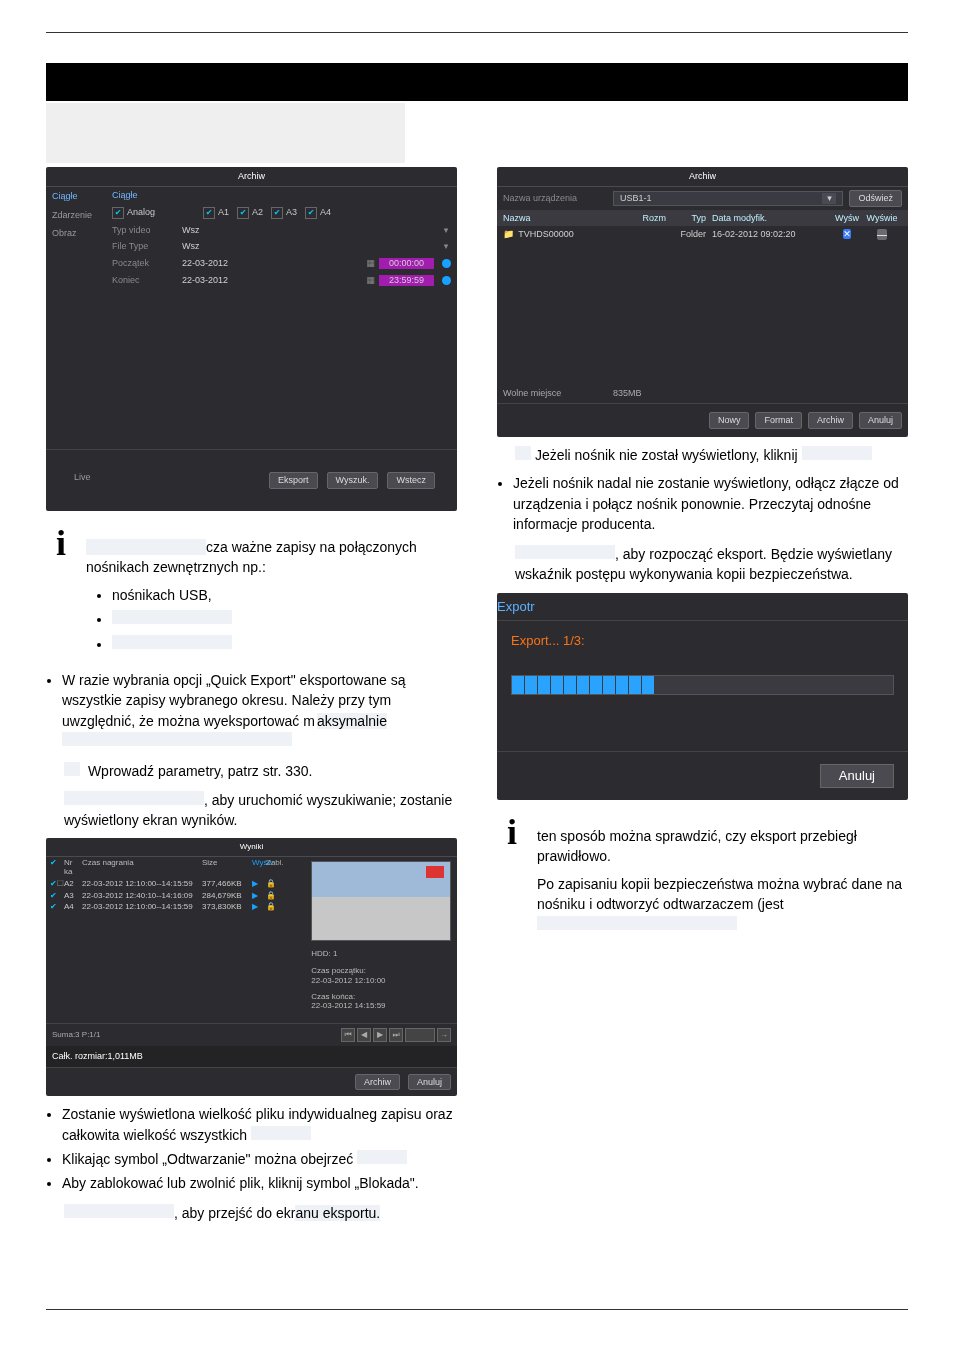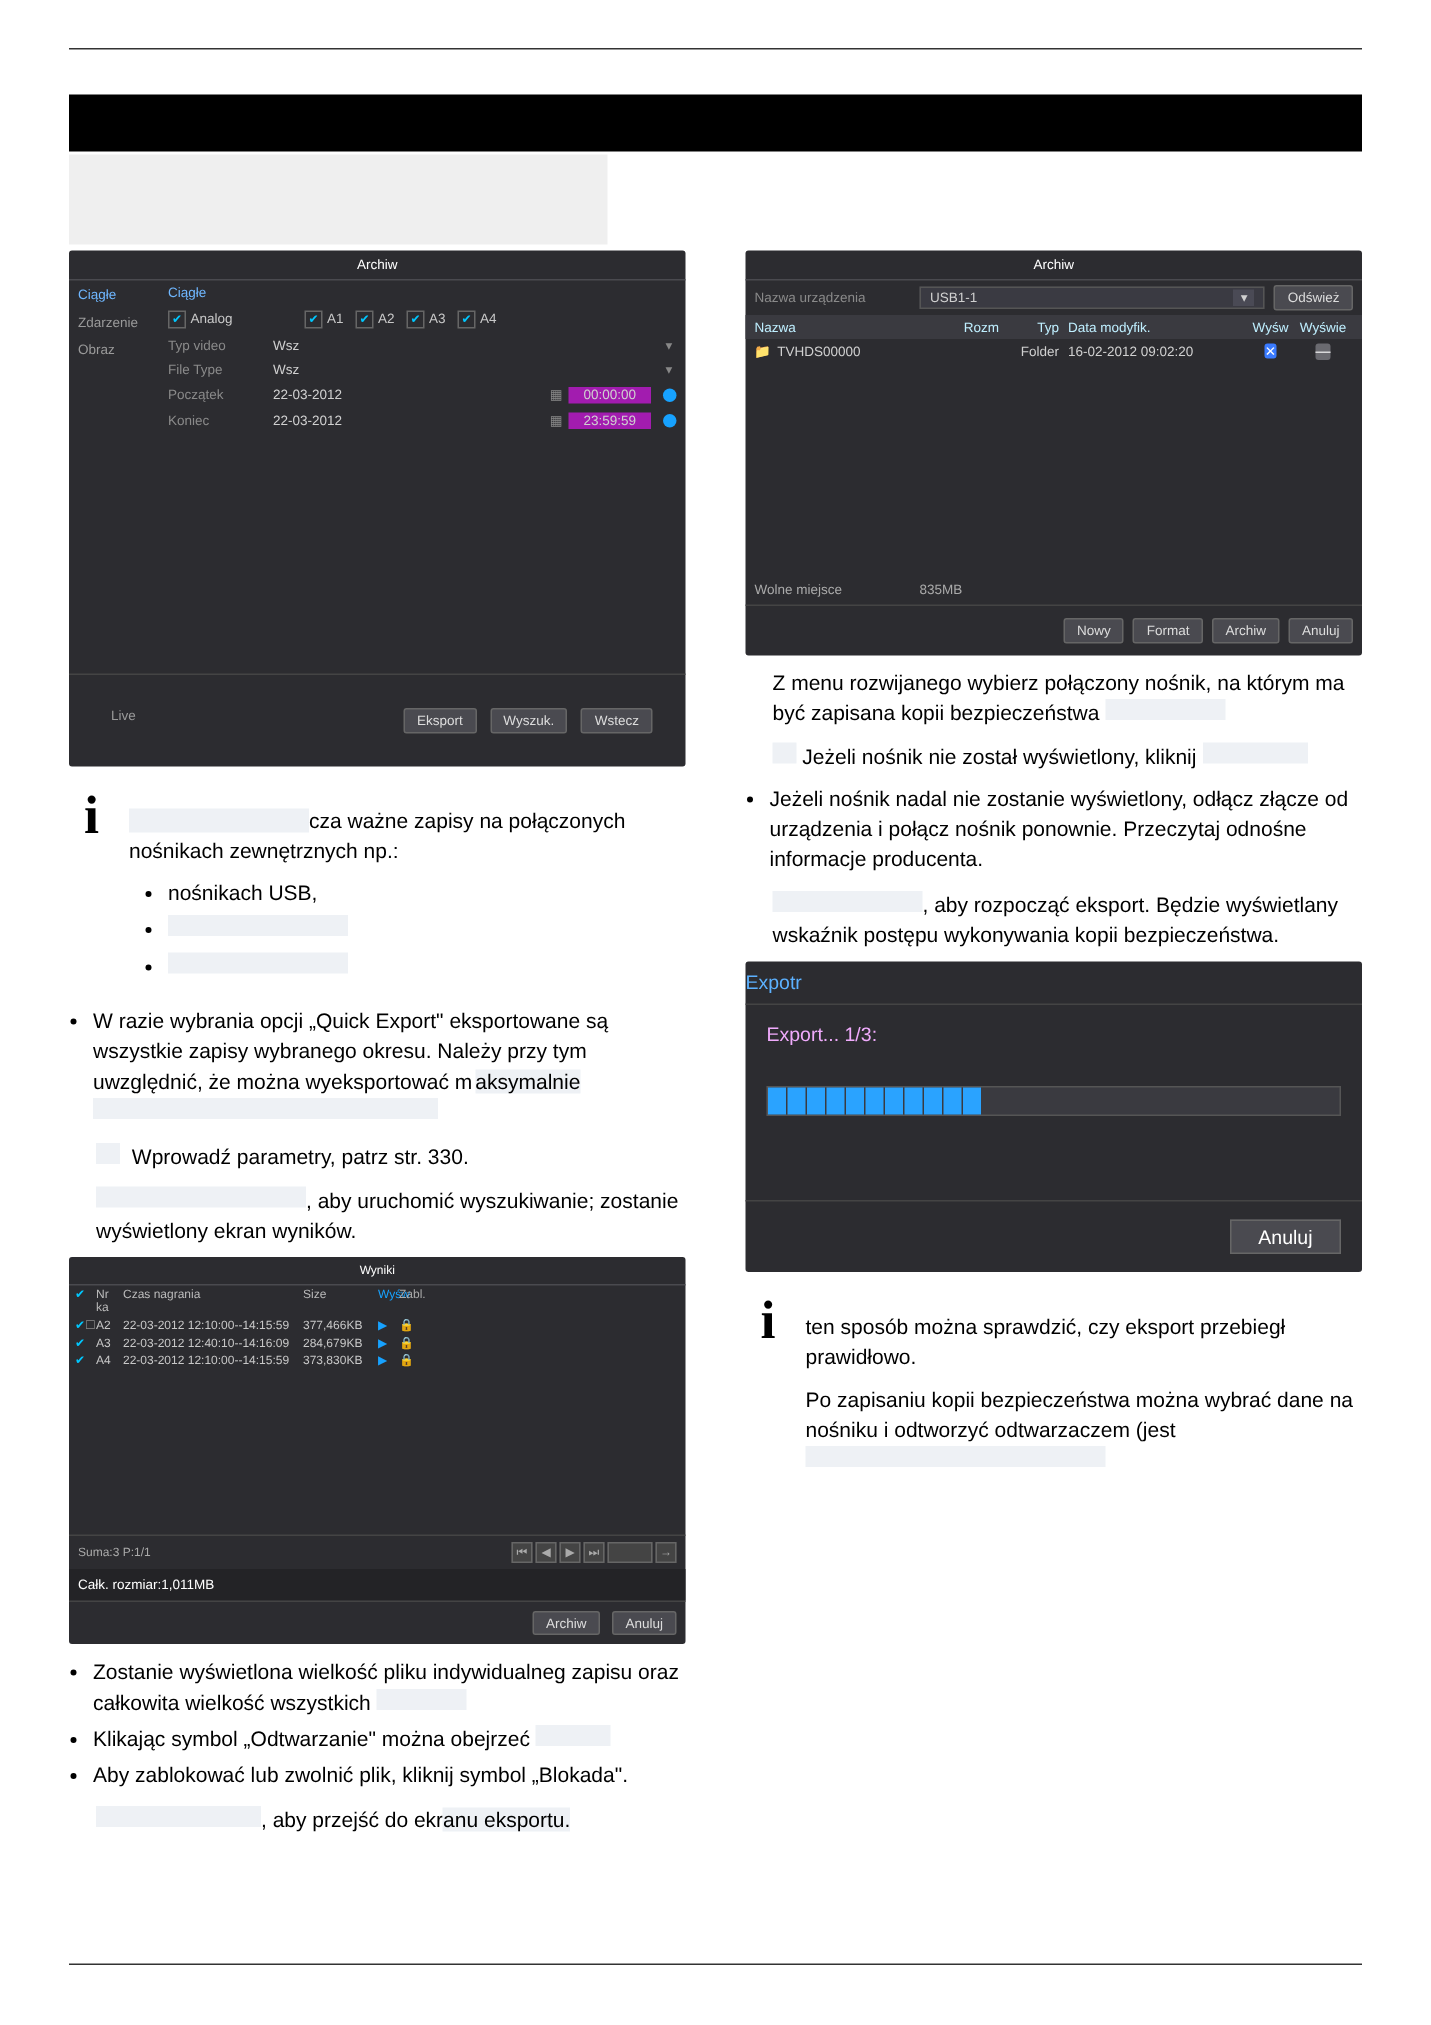--- a/index.html
+++ b/index.html
@@ -71,21 +71,21 @@
 .ss3 .delbtn{width:14px;height:12px;background:#3a7bff;color:#fff;font-size:9px;text-align:center;border-radius:2px}
 .ss3 .runbtn{width:14px;height:12px;background:#6a6a70;color:#fff;font-size:10px;text-align:center;border-radius:2px}
 .ss3 .space{padding:4px 6px;color:#aaa;display:flex}
 .ss3 .space span:first-child{width:110px}
 .ss3 .gap{height:140px}
 .ss3 .foot{display:flex;justify-content:flex-end;gap:6px;padding:8px 6px;border-top:1px solid #444}
 
 .ss4{background:#2c2c30;color:#ccc}
 .ss4 .title{text-align:left;color:#5cb1ff;padding:6px 0;border-bottom:1px solid #444;font-size:13px}
 .ss4 .body{padding:12px 14px}
-.ss4 .lab{color:#f0abfc;font-size:13px;margin-bottom:26px}
+.ss4 .lab{color:#f97316;font-size:13px;margin-bottom:26px}
 .ss4 .prog{height:18px;background:#3a3a40;border:1px solid #555;display:flex}
 .ss4 .seg{width:12px;height:100%;background:#2aa3ff;margin-right:1px}
 .ss4 .foot{display:flex;justify-content:flex-end;padding:12px 14px;border-top:1px solid #444}
 .ss4 .btn2{background:#4a4a50;border:1px solid #666;color:#fff;font-size:13px;padding:3px 18px}
 .footer-rule{border-top:1px solid #333;margin-top:40px;position:absolute;bottom:40px;left:46px;right:46px}
 </style>
 </head>
 <body>
 
 <div class="page">
@@ -217,20 +217,28 @@
             <div class="tr">
                 <span class="chkcell"></span>
                 <span class="c-nr">A4</span>
                 <span class="c-time">22-03-2012 12:10:00--14:15:59</span>
                 <span class="c-size">373,830KB</span>
                 <span class="c-play">▶</span>
                 <span class="c-lock">🔒</span>
               </div>
             <div style="height:110px"></div>
           </div>
+          <div class="prev">
+            <div class="img"></div>
+            <div class="meta">
+              <div>HDD: 1</div>
+              <div style="margin-top:8px"><span>Czas początku:</span><br><span>22-03-2012 12:10:00</span></div>
+              <div style="margin-top:6px"><span>Czas końca:</span><br><span>22-03-2012 14:15:59</span></div>
+            </div>
+          </div>
         </div>
         <div class="bottom">
           <span>Suma:3 P:1/1</span>
           <span class="pager">
             <span class="pgbtn">⏮</span>
             <span class="pgbtn">◀</span>
             <span class="pgbtn">▶</span>
             <span class="pgbtn">⏭</span>
             <span class="pgbtn" style="width:28px"></span>
             <span class="pgbtn">→</span>
@@ -288,21 +296,20 @@
           <span>835MB</span>
         </div>
         <div class="foot">
           <span class="btn">Nowy</span>
           <span class="btn">Format</span>
           <span class="btn">Archiw</span>
           <span class="btn">Anuluj</span>
         </div>
       </div>
 
-      <div class="para" style="margin-left:18px"><span>Z menu rozwijanego wybierz połączony nośnik, na którym ma być zapisana kopii bezpieczeństwa</span> <span class="hi" style="display:inline-block;width:80px;height:14px"></span></div>
 
       <div class="para" style="margin-left:18px">
         <span class="hi" style="display:inline-block;width:16px;height:14px"></span>
         <span>Jeżeli nośnik nie został wyświetlony, kliknij</span> <span class="hi" style="display:inline-block;width:70px;height:14px"></span>
       </div>
 
       <ul class="bul" style="margin-left:0">
         <li>Jeżeli nośnik nadal nie zostanie wyświetlony, odłącz złącze od urządzenia i połącz nośnik ponownie. Przeczytaj odnośne informacje producenta.</li>
       </ul>
 

